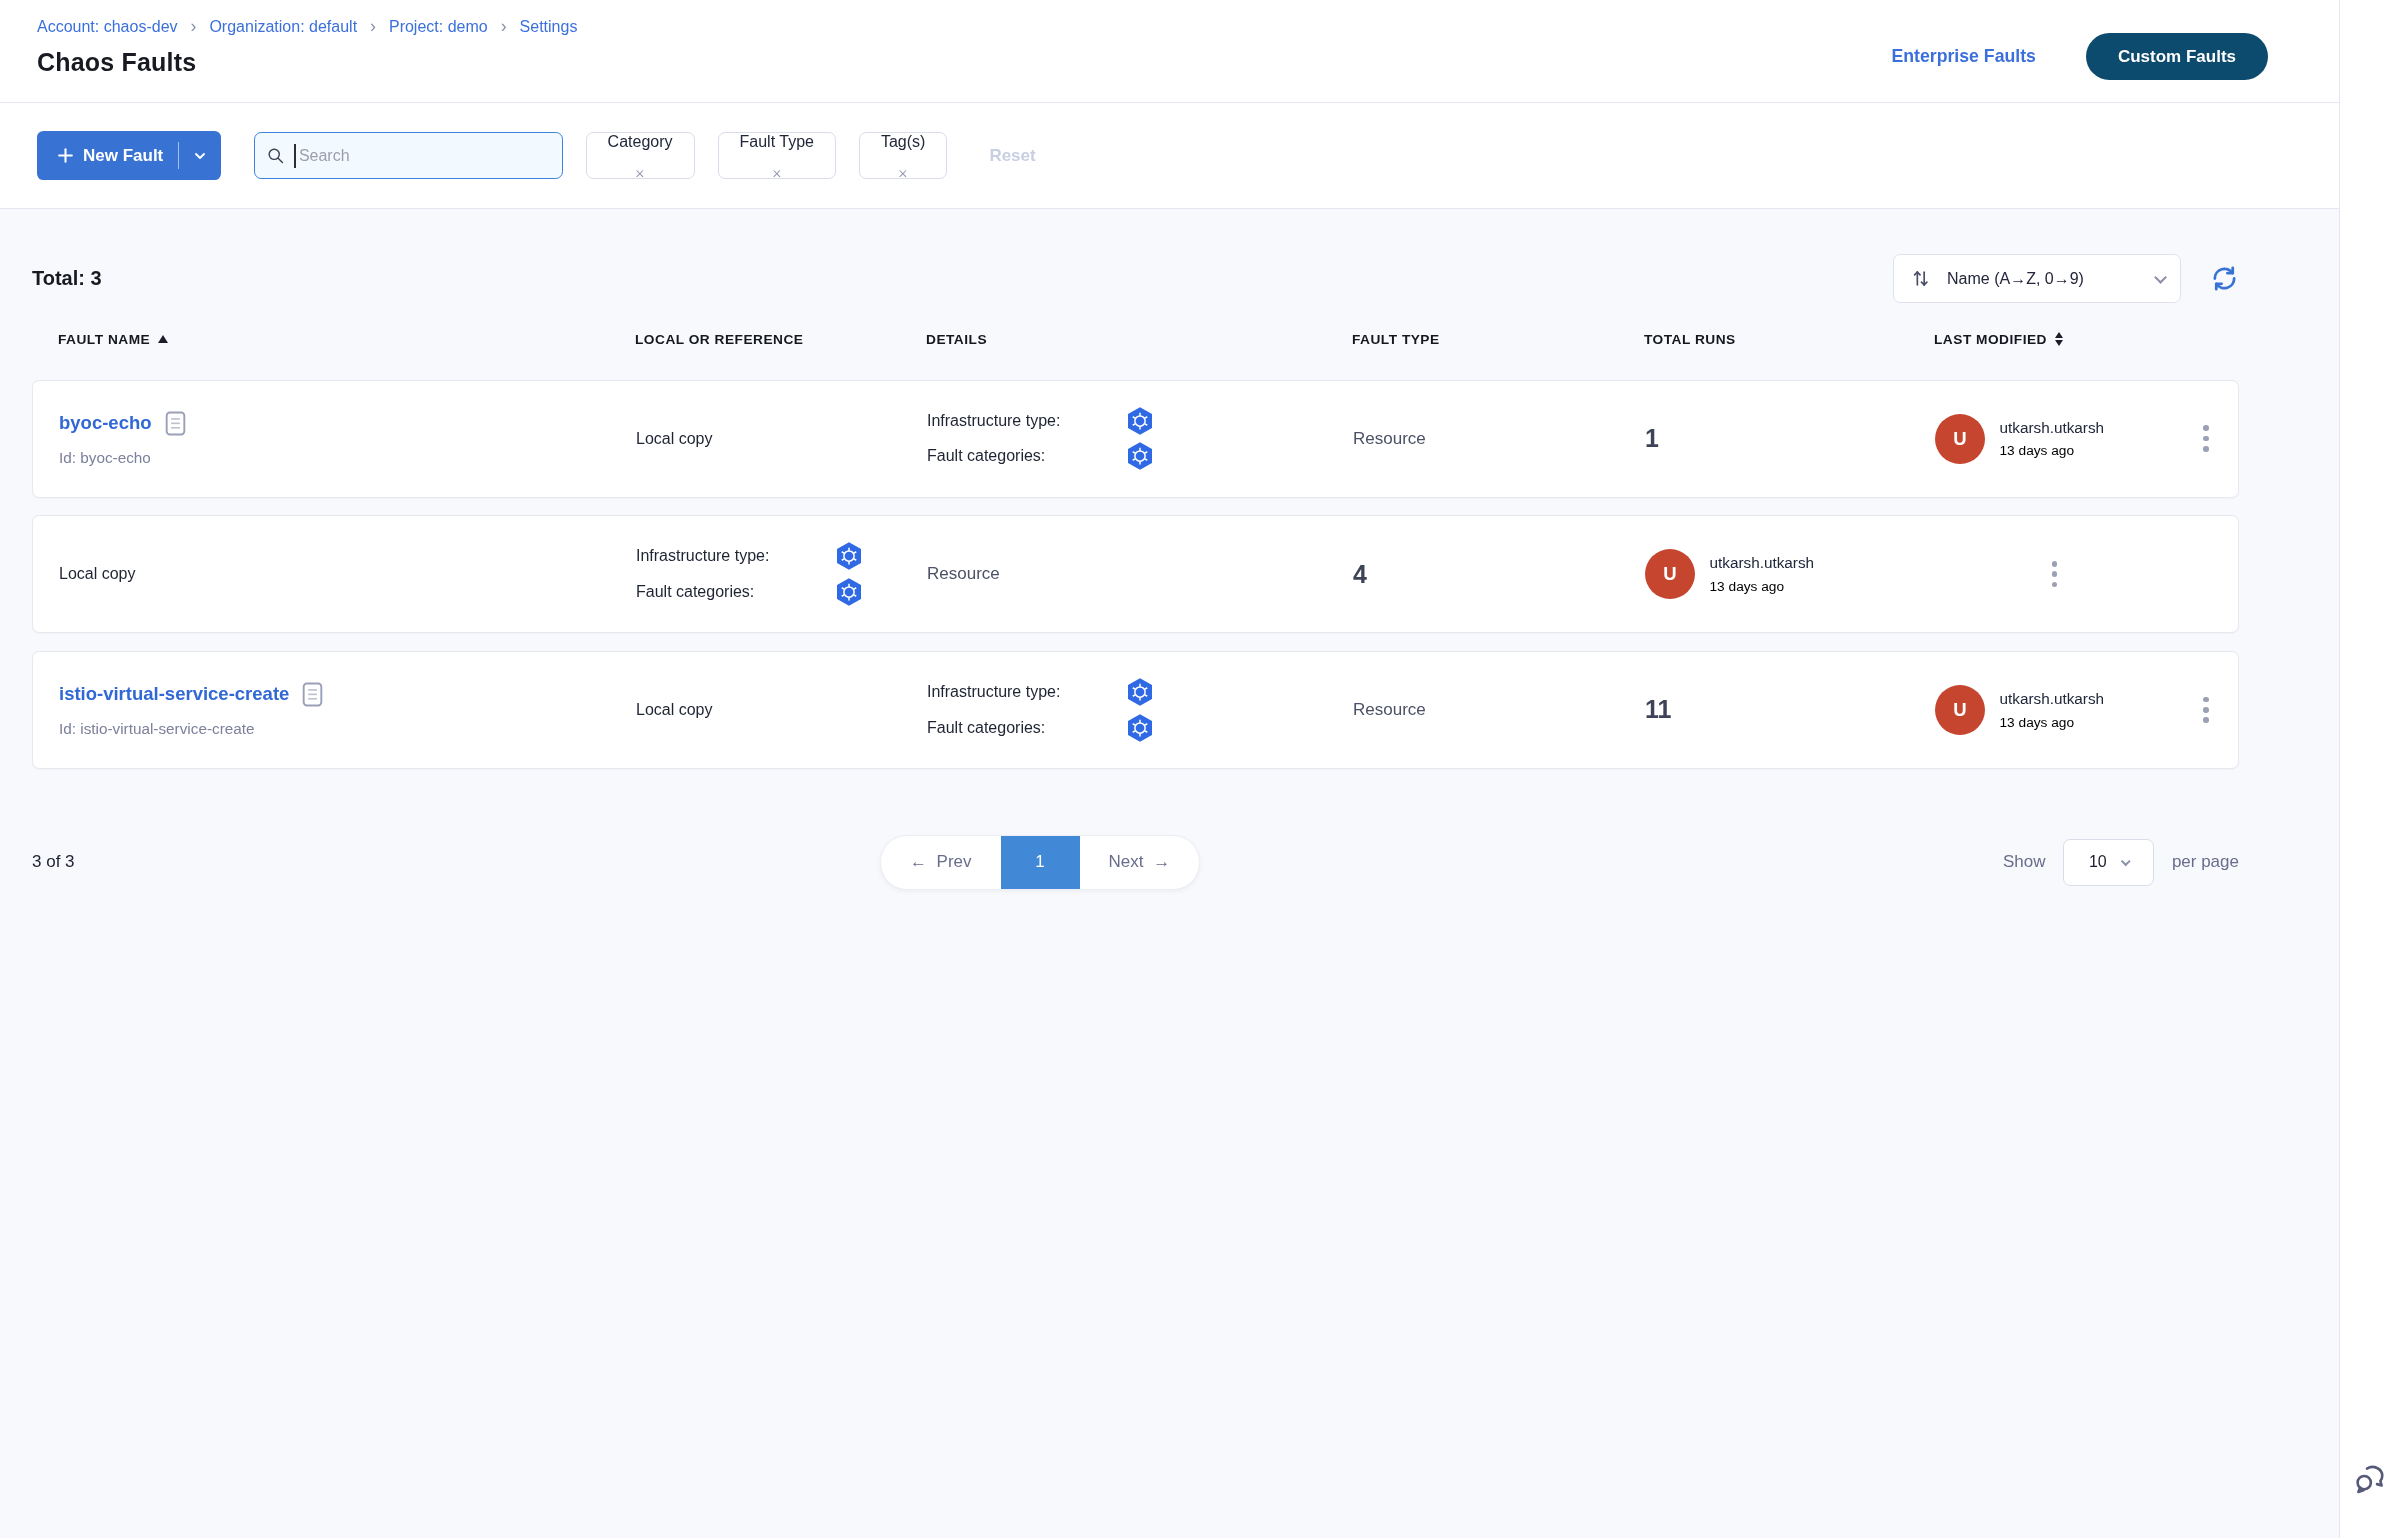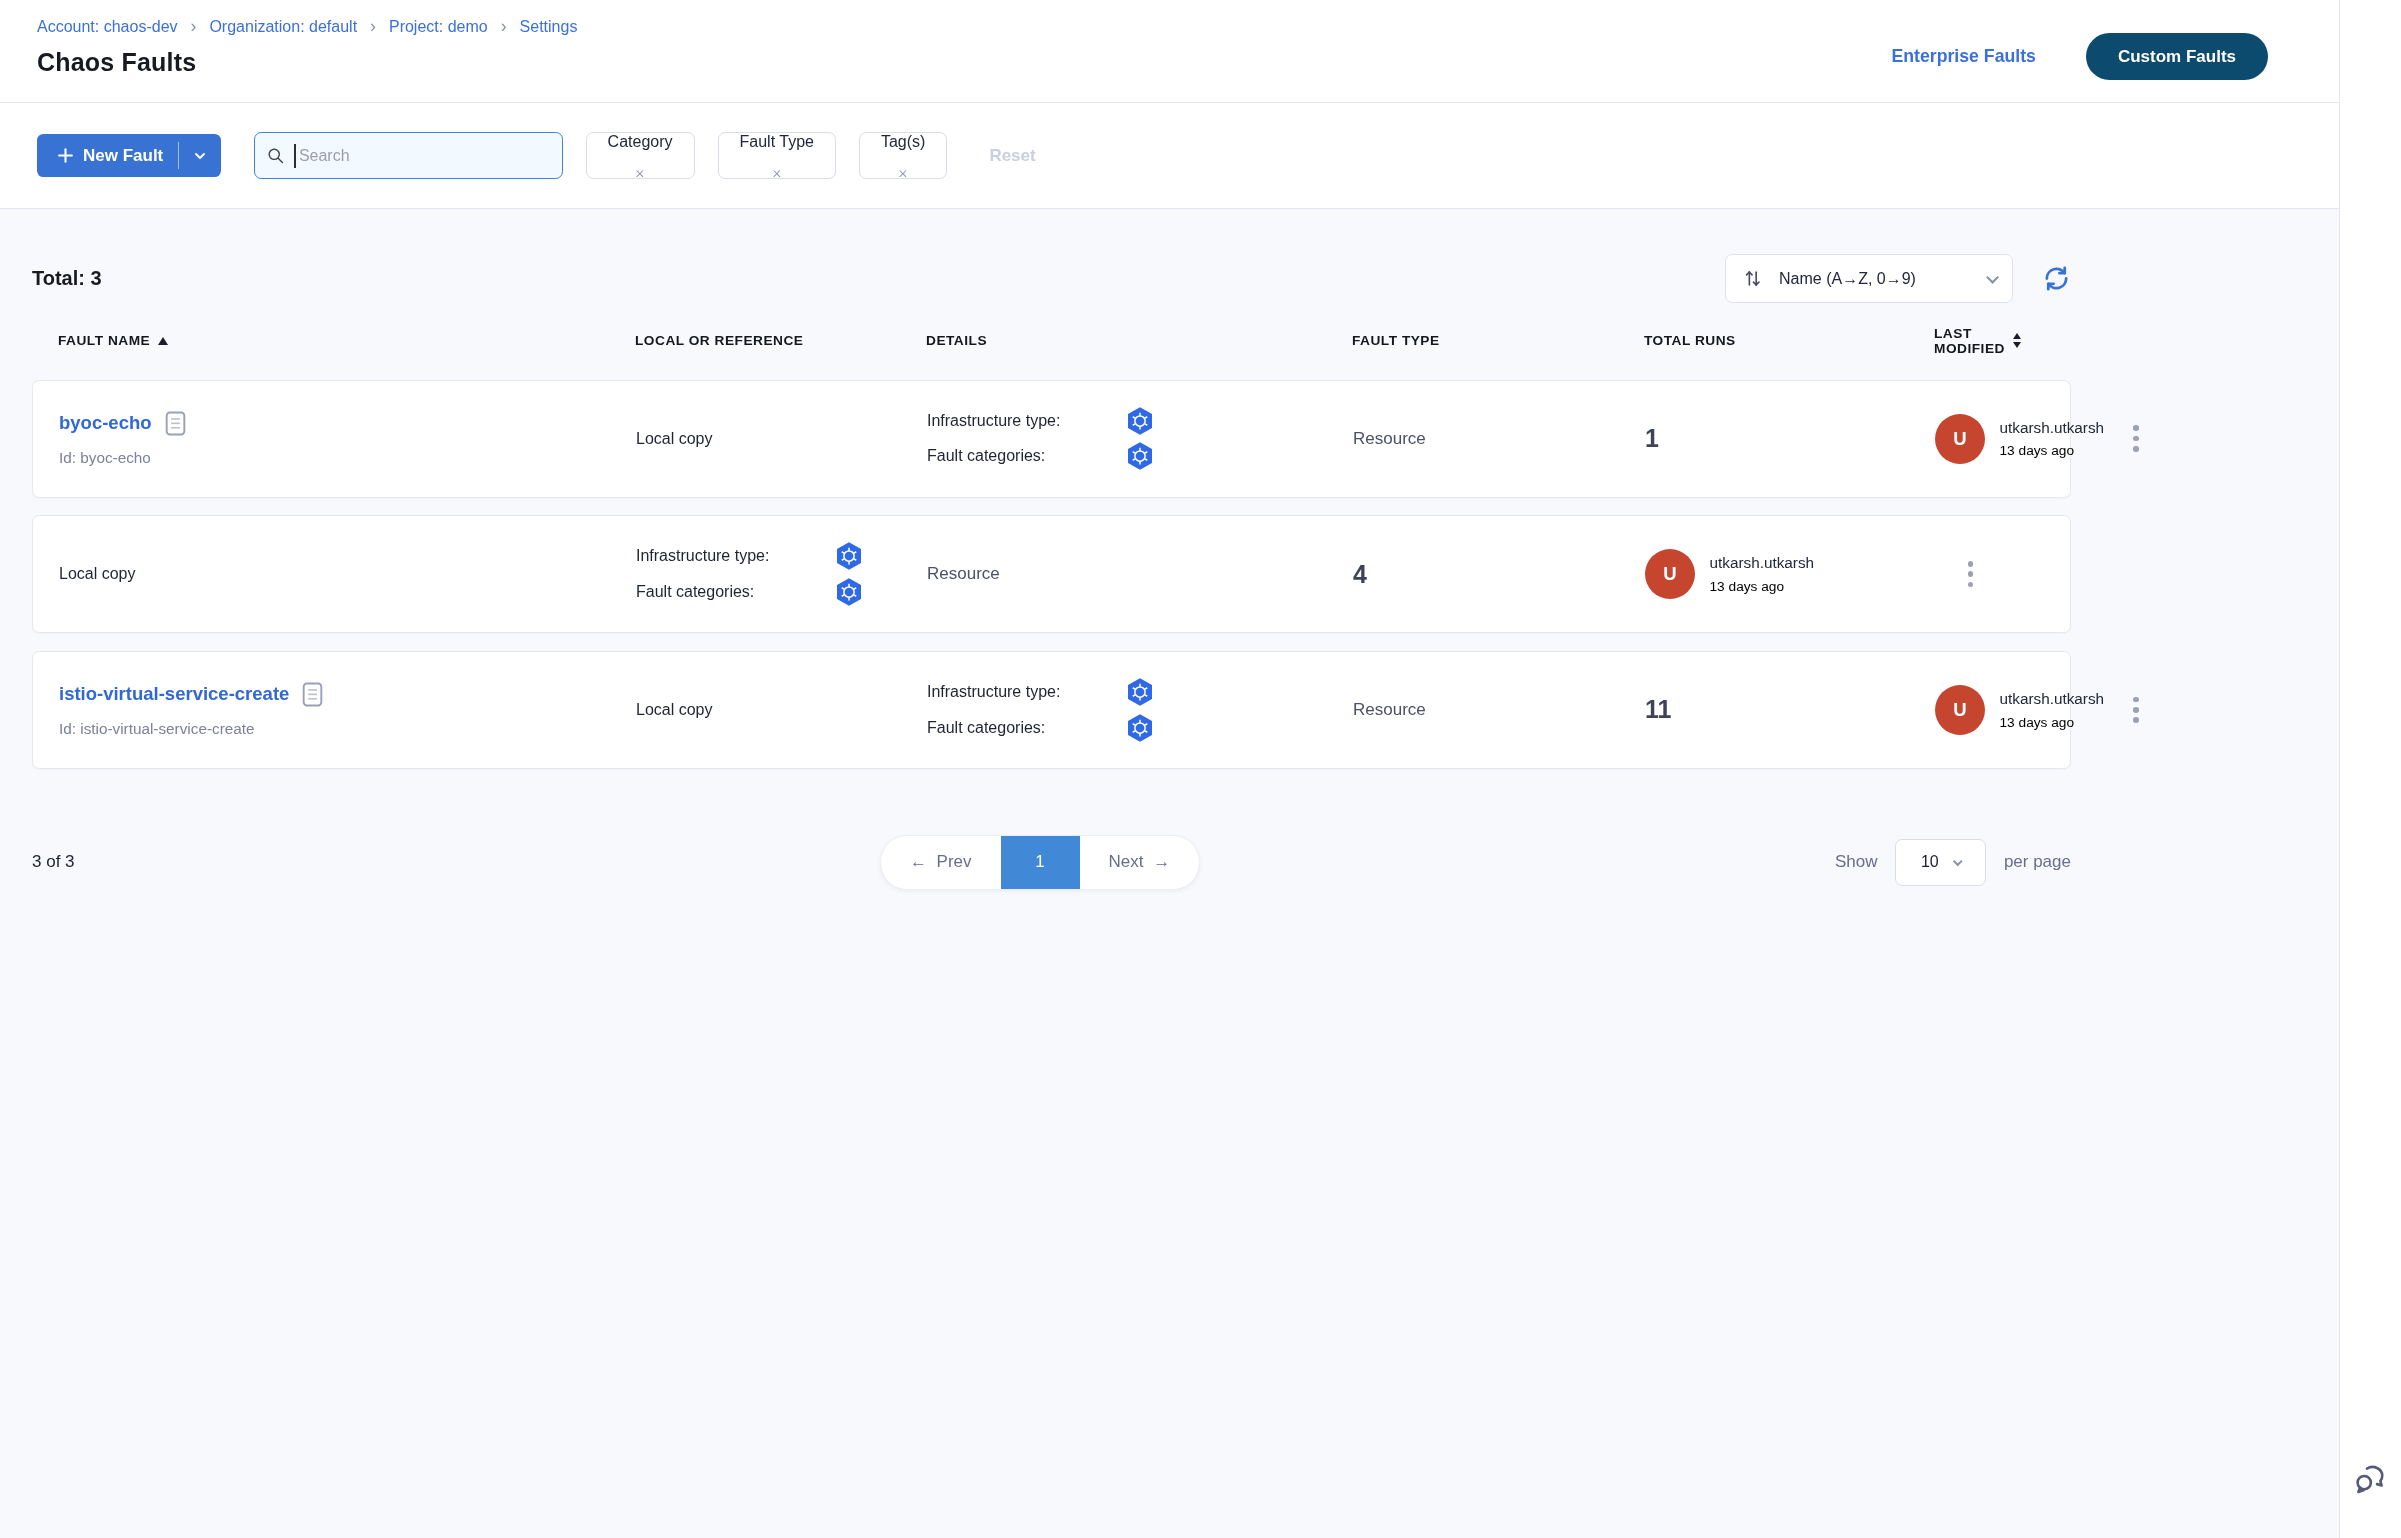--- a/index.html
+++ b/index.html
@@ -15,40 +15,40 @@
   .crumb-sep { color:#8A90A8; font-size:17.7px; line-height:1; }
   .page-title { position:absolute; left:37px; top:48px; font-size:25px; font-weight:700; color:#181A22; letter-spacing:0.2px; }
   .topbar-right { position:absolute; right:71px; top:0; height:113px; display:flex; align-items:center; gap:50px; }
   .ent-link { color:#3B70DC; font-size:17.7px; font-weight:600; text-decoration:none; cursor:pointer; }
   .custom-btn { background:#0c4a6e; color:#fff; border:none; border-radius:24px; height:47px; padding:0 32px;
                 font-size:17px; font-weight:600; font-family:inherit; cursor:pointer; }
 
   
   .toolbar { height:106px; background:#fff; border-bottom:0.8px solid #E4E6F0; display:flex; align-items:center;
              padding:0 37px; flex:none; }
-  .new-fault { display:flex; align-items:center; background:#3873D4; color:#fff; border-radius:6.4px; height:43px;
+  .new-fault { display:flex; align-items:center; background:#3873D4; color:#fff; border-radius:6.4px; height:49px;
                padding:0 0 0 19px; font-size:17px; font-weight:700; cursor:pointer; }
   .new-fault .nf-label { padding:0 14.5px 0 8px; }
   .nf-divider { width:0.8px; height:27px; background:rgba(255,255,255,.55); }
   .nf-caret { width:42px; height:49px; display:flex; align-items:center; justify-content:center; }
   .searchbox { position:relative; margin-left:33px; width:309px; height:47px; background:#F2FAFF;
                border:1.6px solid #3B82E0; border-radius:7.2px; display:flex; align-items:center; padding:0 11.3px; }
   .searchbox .caret-bar { width:1.6px; height:24px; background:#2B2E3A; margin-left:9.6px; }
   .search-input { border:none; outline:none; background:transparent; font-size:16px; color:#1B1D2A;
                   font-family:inherit; width:100%; padding-left:3.2px; }
   .search-input::placeholder { color:#9B9EAE; }
   .chip { display:flex; align-items:center; gap:17.7px; height:47px; padding:0 21px; background:#fff;
           border:0.8px solid #D9DCE9; border-radius:7.2px; margin-left:23px; font-size:16px; color:#22283B; cursor:pointer;flex-direction:column; }
   .chip:first-of-type { margin-left:22px; }
   .reset-btn { margin-left:42px; background:none; border:none; font-size:17px; font-weight:600; color:#C9CFE3;
                font-family:inherit; cursor:pointer; }
 
   
   .content { flex:1; background:#F8F9FC; overflow:hidden; }
-  .content-inner { margin:0 20px 0 32px; width:2039px; }
+  .content-inner { margin:0 20px 0 32px; width:2207px; }
   .list-header { margin-top:45px; display:flex; align-items:center; justify-content:space-between; height:49px; }
   .total { font-size:20px; font-weight:700; color:#181A22; }
   .lh-right { display:flex; align-items:center; gap:29px; }
   .sort-select { display:flex; align-items:center; gap:16px; width:288px; height:49px; background:#fff;
                  border:0.8px solid #DFE1EC; border-radius:7.2px; padding:0 16px; font-size:16px; color:#23263A; cursor:pointer; }
   .sort-select .grow { flex:1; }
   .refresh-btn { display:flex; align-items:center; cursor:pointer; }
 
   .grid-cols { display:grid; grid-template-columns:577px 291px 426px 292px 290px 1fr 64px; align-items:center; }
   .thead { margin-top:22.5px; padding-left:26px; height:27px; font-size:13.7px; font-weight:700; color:#15171F;

